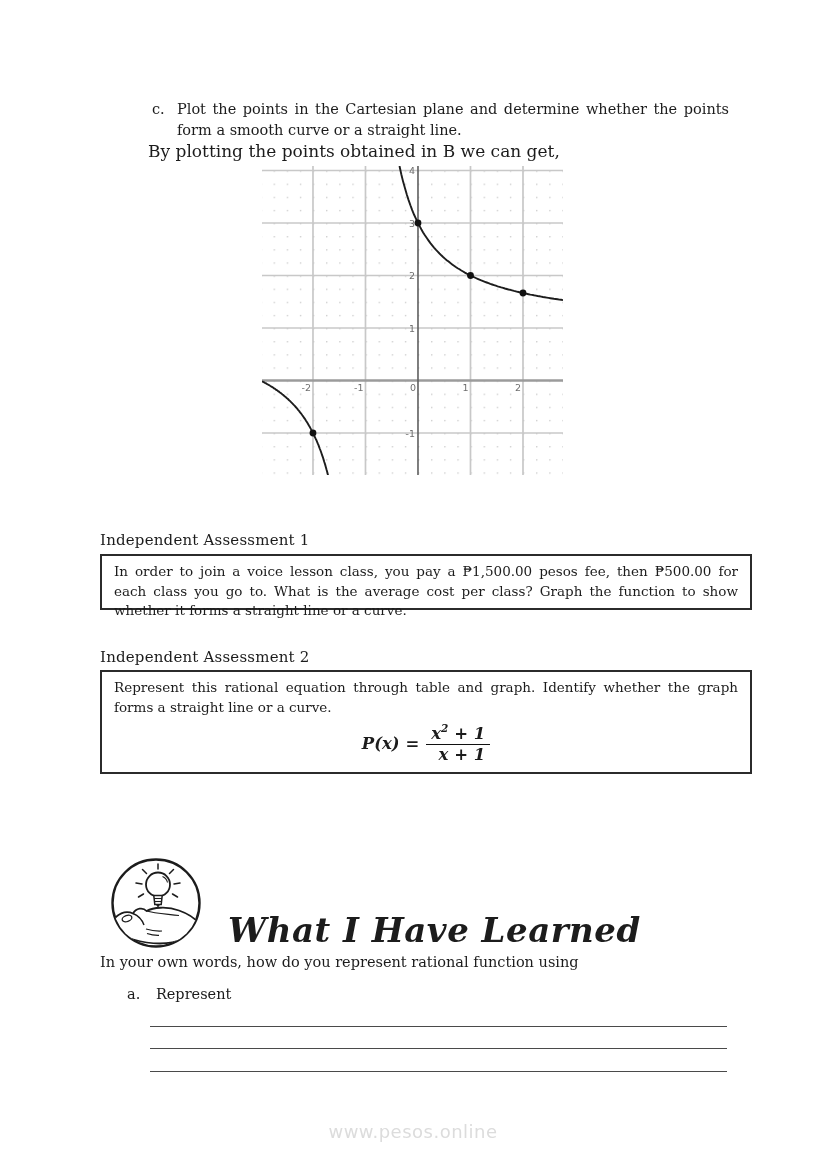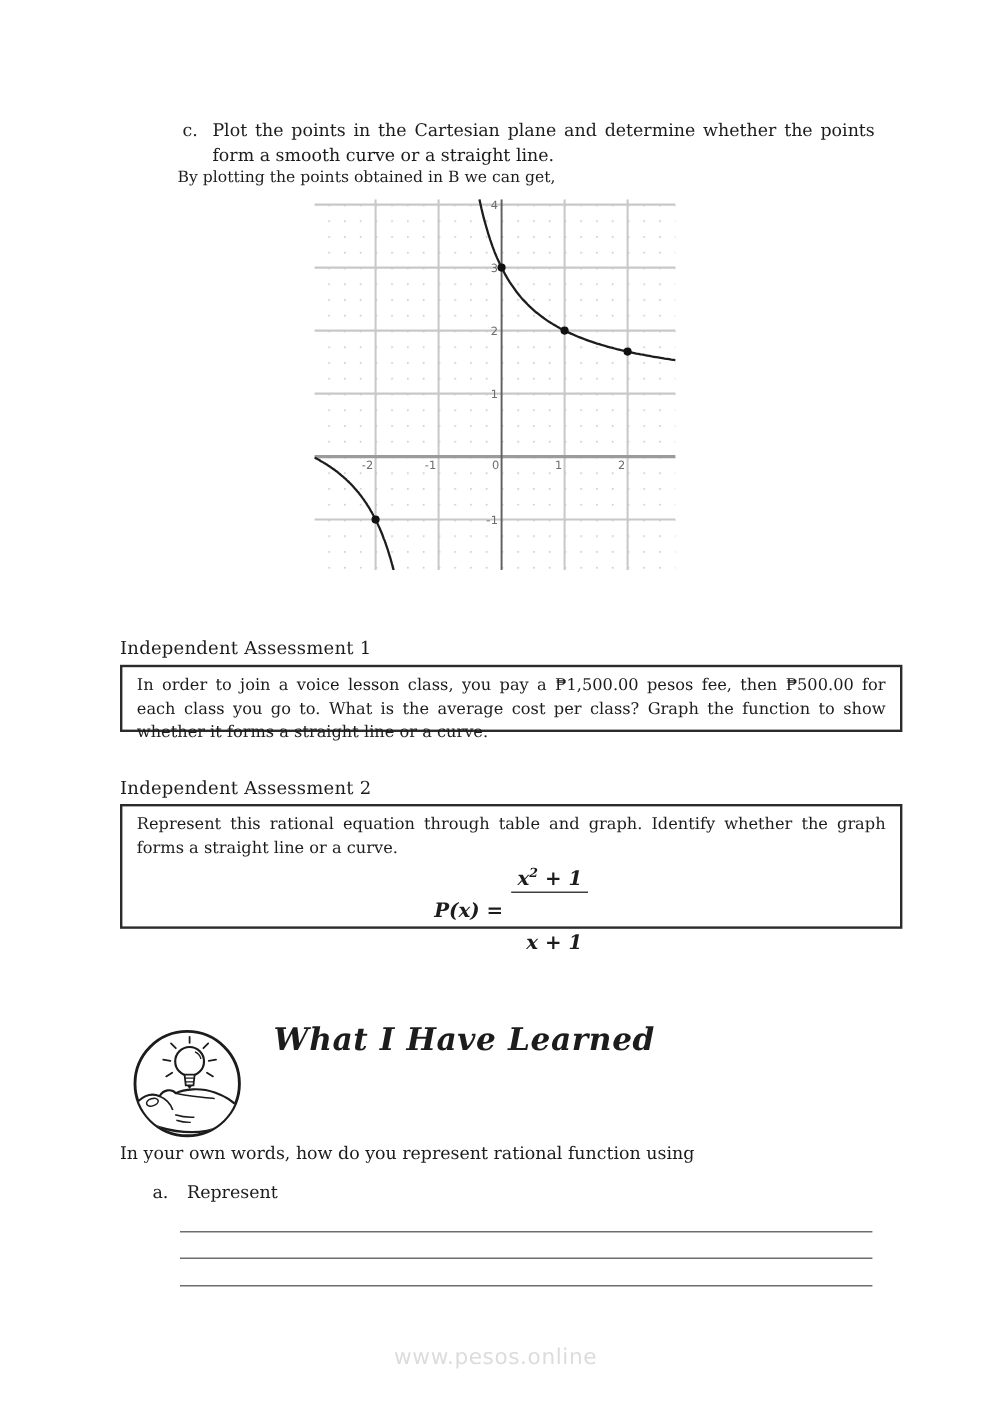--- a/index.html
+++ b/index.html
@@ -6,41 +6,41 @@
   #page{
     position:relative;width:826px;height:1169px;background:#ffffff;overflow:hidden;
     font-family:"DejaVu Serif","DejaVu Sans",serif;color:#1c1c1c;
   }
   
   #item-c{position:absolute;left:152px;top:99px;width:577px;font-size:14.5px;line-height:21px;}
   #item-c .marker{position:absolute;left:0;top:0;}
   #item-c .lines{margin-left:25px;}
   .jline{text-align:justify;text-align-last:justify;}
   .jline.last{text-align:justify;text-align-last:left;}
-  #plot-note{position:absolute;left:148px;top:141px;font-size:13px;white-space:nowrap;}
+  #plot-note{position:absolute;left:148px;top:141px;font-size:17px;white-space:nowrap;}
   
   #plot{position:absolute;left:262px;top:166px;}
   
   .ia-title{position:absolute;left:100px;font-size:15px;font-weight:normal;white-space:nowrap;letter-spacing:.2px;}
   #ia1-title{top:531px;}
   #ia2-title{top:648px;}
   .ia-box{position:absolute;left:100px;width:652px;border:2px solid #2b2b2b;box-sizing:border-box;
           font-size:13.5px;line-height:19.5px;padding:6px 12px 0 12px;background:#fff;}
   #ia1-box{top:554px;height:56px;}
   #ia2-box{top:670px;height:104px;}
   
   .formula{display:flex;justify-content:center;align-items:center;gap:7px;margin-top:5px;
            font-size:16.5px;font-weight:bold;font-style:italic;}
   .frac{display:inline-flex;flex-direction:column;align-items:flex-end;line-height:1.15;}
   .frac .num{padding:0 5px 1px 5px;border-bottom:1.6px solid #111;}
-  .frac .den{padding:1px 5px 0 5px;margin-top:32px;}
+  .frac .den{padding:1px 5px 0 5px;}
   .frac sup{font-size:10.5px;}
   
   #learned-icon{position:absolute;left:109px;top:856px;}
-  #learned-heading{position:absolute;left:228px;top:852px;font-size:26px;font-weight:bold;font-style:italic;
+  #learned-heading{position:absolute;left:228px;top:910px;font-size:34px;font-weight:bold;font-style:italic;
                    white-space:nowrap;letter-spacing:.5px;}
   #learned-intro{position:absolute;left:100px;top:954px;font-size:14.5px;white-space:nowrap;}
   #item-a{position:absolute;left:127px;top:986px;font-size:14.5px;}
   #item-a .lbl{margin-left:11px;}
   #answer-lines{position:absolute;left:150px;top:1004px;width:577px;}
   .answer-line{height:21.5px;border-bottom:1.2px solid #4a4a4a;}
   
   #page-number{position:absolute;left:0;top:1074px;width:826px;text-align:center;font-size:15px;}
   #watermark{position:absolute;left:0;top:1121px;width:826px;text-align:center;
              font-family:"DejaVu Sans",sans-serif;font-size:18px;color:#dcdcdc;letter-spacing:.5px;}

